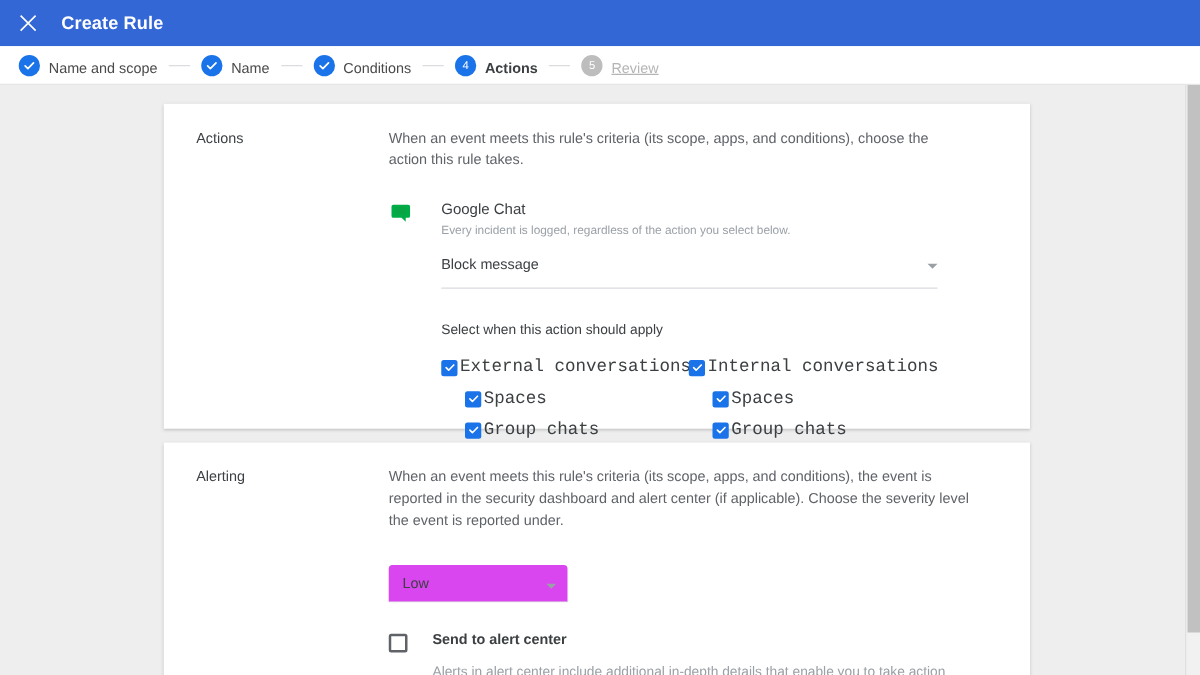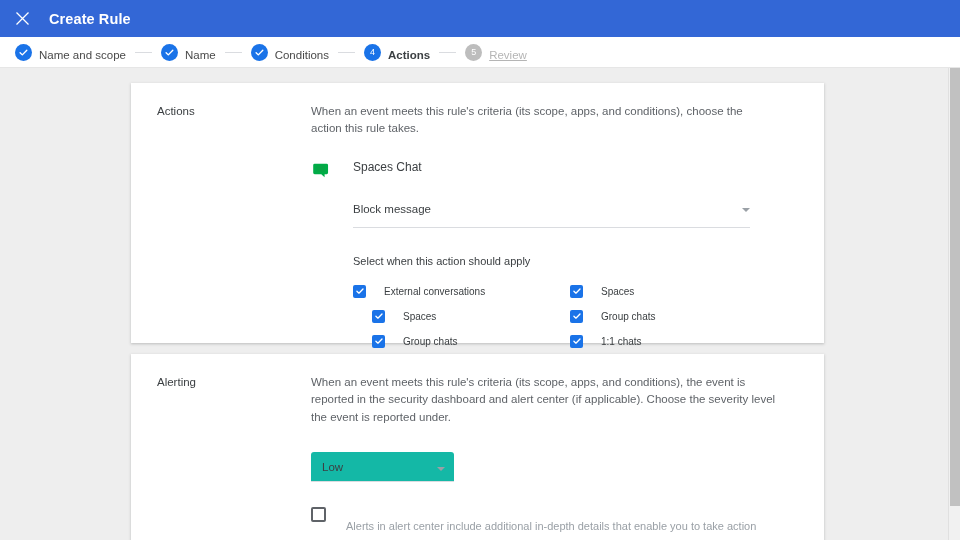--- a/index.html
+++ b/index.html
@@ -178,21 +178,21 @@
     line-height: 1.25;
   }
   .app-note {
     font-size: 9.5px;
     color: #9aa0a6;
     margin-top: 4px;
   }
 
   
   .select-underline {
-    margin-top: 28px;
+    margin-top: 16px;
     height: 25px;
     border-bottom: 1px solid #dadce0;
     display: flex;
     align-items: flex-start;
     justify-content: space-between;
     width: 397px;
     cursor: pointer;
   }
   .select-underline .val {
     font-size: 11.5px;
@@ -236,34 +236,35 @@
     justify-content: center;
   }
   .cbox.unchecked {
     background: #ffffff;
     border: 2px solid #5f6368;
     width: 15px; height: 15px;
     border-radius: 2px;
   }
   .cbox svg { display: block; }
   .cb-label {
-    margin-left: 18px;
-    font-size: 10px;
+    margin-left: 2px;
+    font-size: 14px;
     color: #3c4043;
     white-space: nowrap;
+    font-family: Liberation Mono, monospace;
   }
 
   
   .intro-wide { max-width: 465px; }
 
   .filled-select {
     margin-top: 26px;
     width: 143px;
     height: 30px;
-    background: #14b8a6;
+    background: #d946ef;
     border-bottom: 1px solid #dadce0;
     border-radius: 3px 3px 0 0;
     display: flex;
     align-items: center;
     justify-content: space-between;
     padding: 0 9px 0 11px;
     cursor: pointer;
   }
   .filled-select .val { font-size: 11.5px; color: #3c4043; }
 
@@ -360,21 +361,22 @@
           <div class="intro">When an event meets this rule's criteria (its scope, apps, and conditions), choose the action this rule takes.</div>
 
           <div class="app-block">
             <div class="app-icon">
               <svg width="22" height="22" viewBox="0 0 24 24">
                 <path d="M4 3 h13 a1.6 1.6 0 0 1 1.6 1.6 v8.2 a1.6 1.6 0 0 1 -1.6 1.6 h-2.2 v3.4 l-3.6 -3.4 h-7.2 a1.6 1.6 0 0 1 -1.6 -1.6 v-8.2 a1.6 1.6 0 0 1 1.6 -1.6 z" fill="#00ac47"></path>
                 <path d="M6.2 5.2 h8.6 v6.4 h-8.6 z" fill="#1e8e3e" opacity="0.25"></path>
               </svg>
             </div>
             <div class="app-info">
-              <div class="app-name">Spaces Chat</div>
+              <div class="app-name">Google Chat</div>
+              <div class="app-note">Every incident is logged, regardless of the action you select below.</div>
 
               <div class="select-underline">
                 <span class="val">Block message</span>
                 <span class="caret"></span>
               </div>
 
               <div class="apply-title">Select when this action should apply</div>
 
               <div class="cols">
 
@@ -407,20 +409,28 @@
                     <span class="cbox">
                       <svg width="10" height="10" viewBox="0 0 12 12">
                           <path d="M2.3 6.2 L4.7 8.6 L9.6 3.6" stroke="#ffffff" stroke-width="1.6" fill="none" stroke-linecap="round" stroke-linejoin="round"></path>
                         </svg>
                     </span>
                     <span class="cb-label">1:1 chats</span>
                   </div>
                 </div>
 
                 <div class="col">
+                  <div class="cb-row">
+                    <span class="cbox">
+                      <svg width="10" height="10" viewBox="0 0 12 12">
+                          <path d="M2.3 6.2 L4.7 8.6 L9.6 3.6" stroke="#ffffff" stroke-width="1.6" fill="none" stroke-linecap="round" stroke-linejoin="round"></path>
+                        </svg>
+                    </span>
+                    <span class="cb-label">Internal conversations</span>
+                  </div>
                   <div class="cb-row indent">
                     <span class="cbox">
                       <svg width="10" height="10" viewBox="0 0 12 12">
                           <path d="M2.3 6.2 L4.7 8.6 L9.6 3.6" stroke="#ffffff" stroke-width="1.6" fill="none" stroke-linecap="round" stroke-linejoin="round"></path>
                         </svg>
                     </span>
                     <span class="cb-label">Spaces</span>
                   </div>
                   <div class="cb-row indent">
                     <span class="cbox">
@@ -459,20 +469,21 @@
           <div class="filled-select">
             <span class="val">Low</span>
             <span class="caret"></span>
           </div>
 
           <div class="alert-block">
             <div class="cbox-wrap">
               <span class="cbox unchecked"></span>
             </div>
             <div class="alert-text">
+              <div class="alert-title">Send to alert center</div>
               <div class="alert-desc"><span>Alerts in alert center include additional in-depth details that enable you to take action against issues and support collaborative resolution with other administrators in your domain. We recommend enabling this setting. </span></div>
             </div>
           </div>
 
         </div>
       </div>
     </div>
 
   </div>
 

